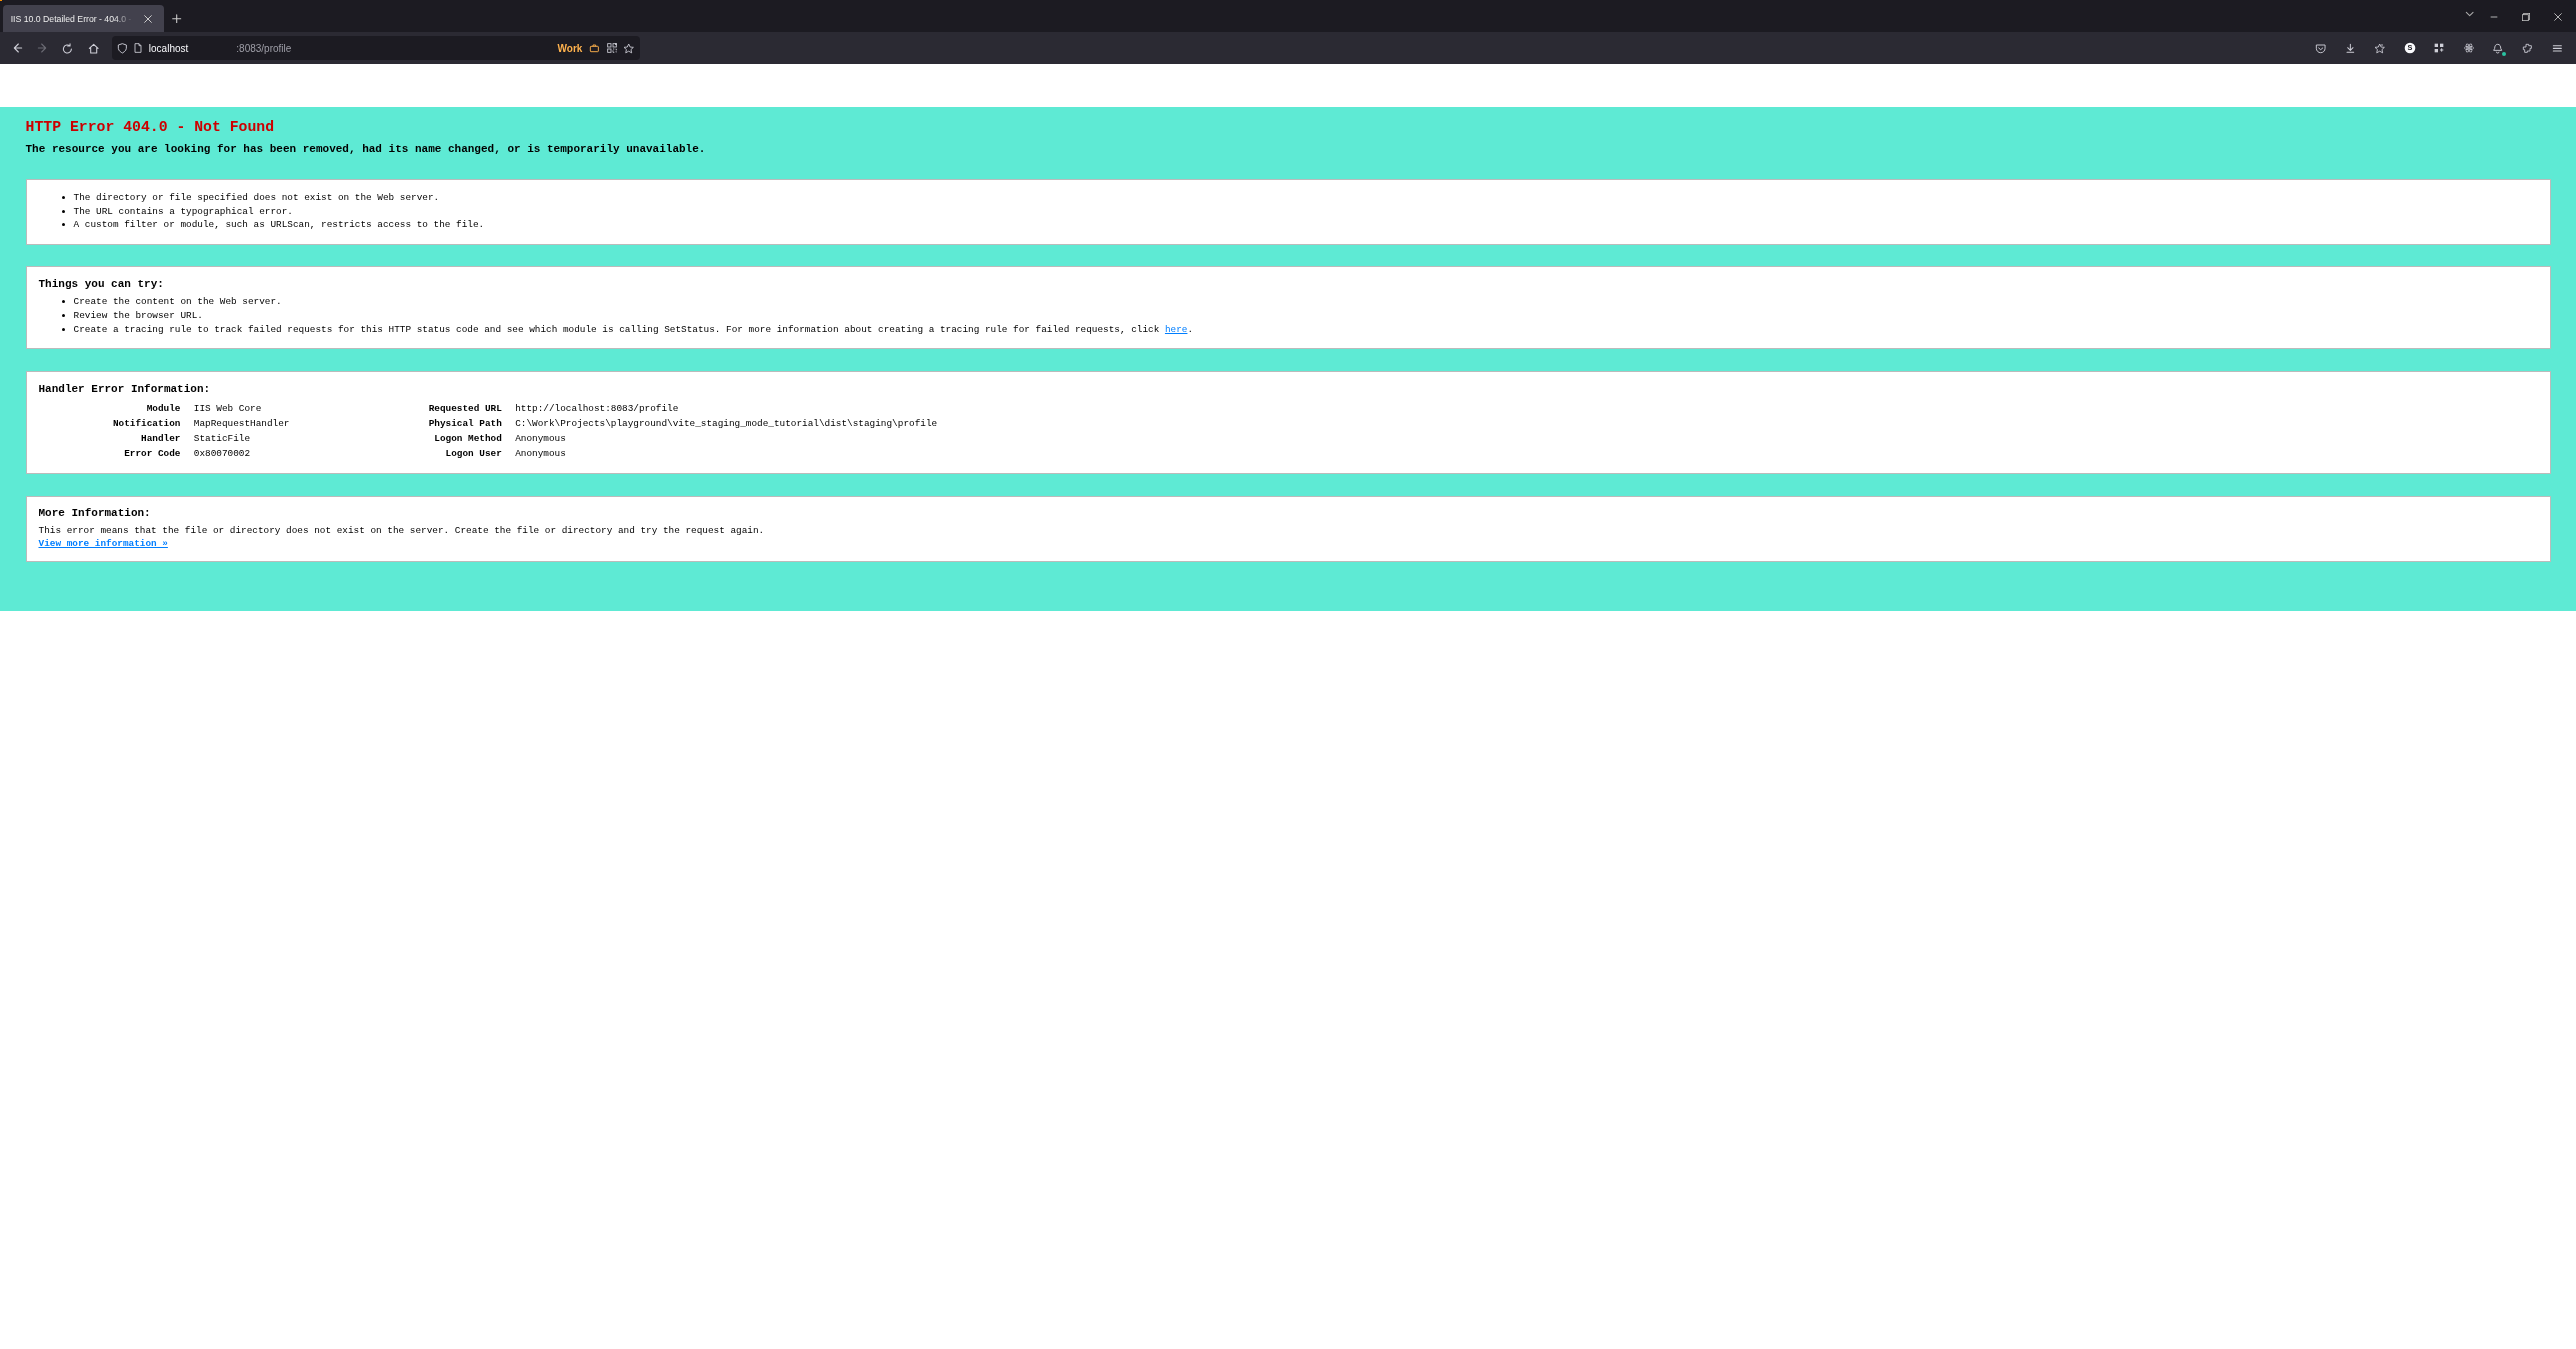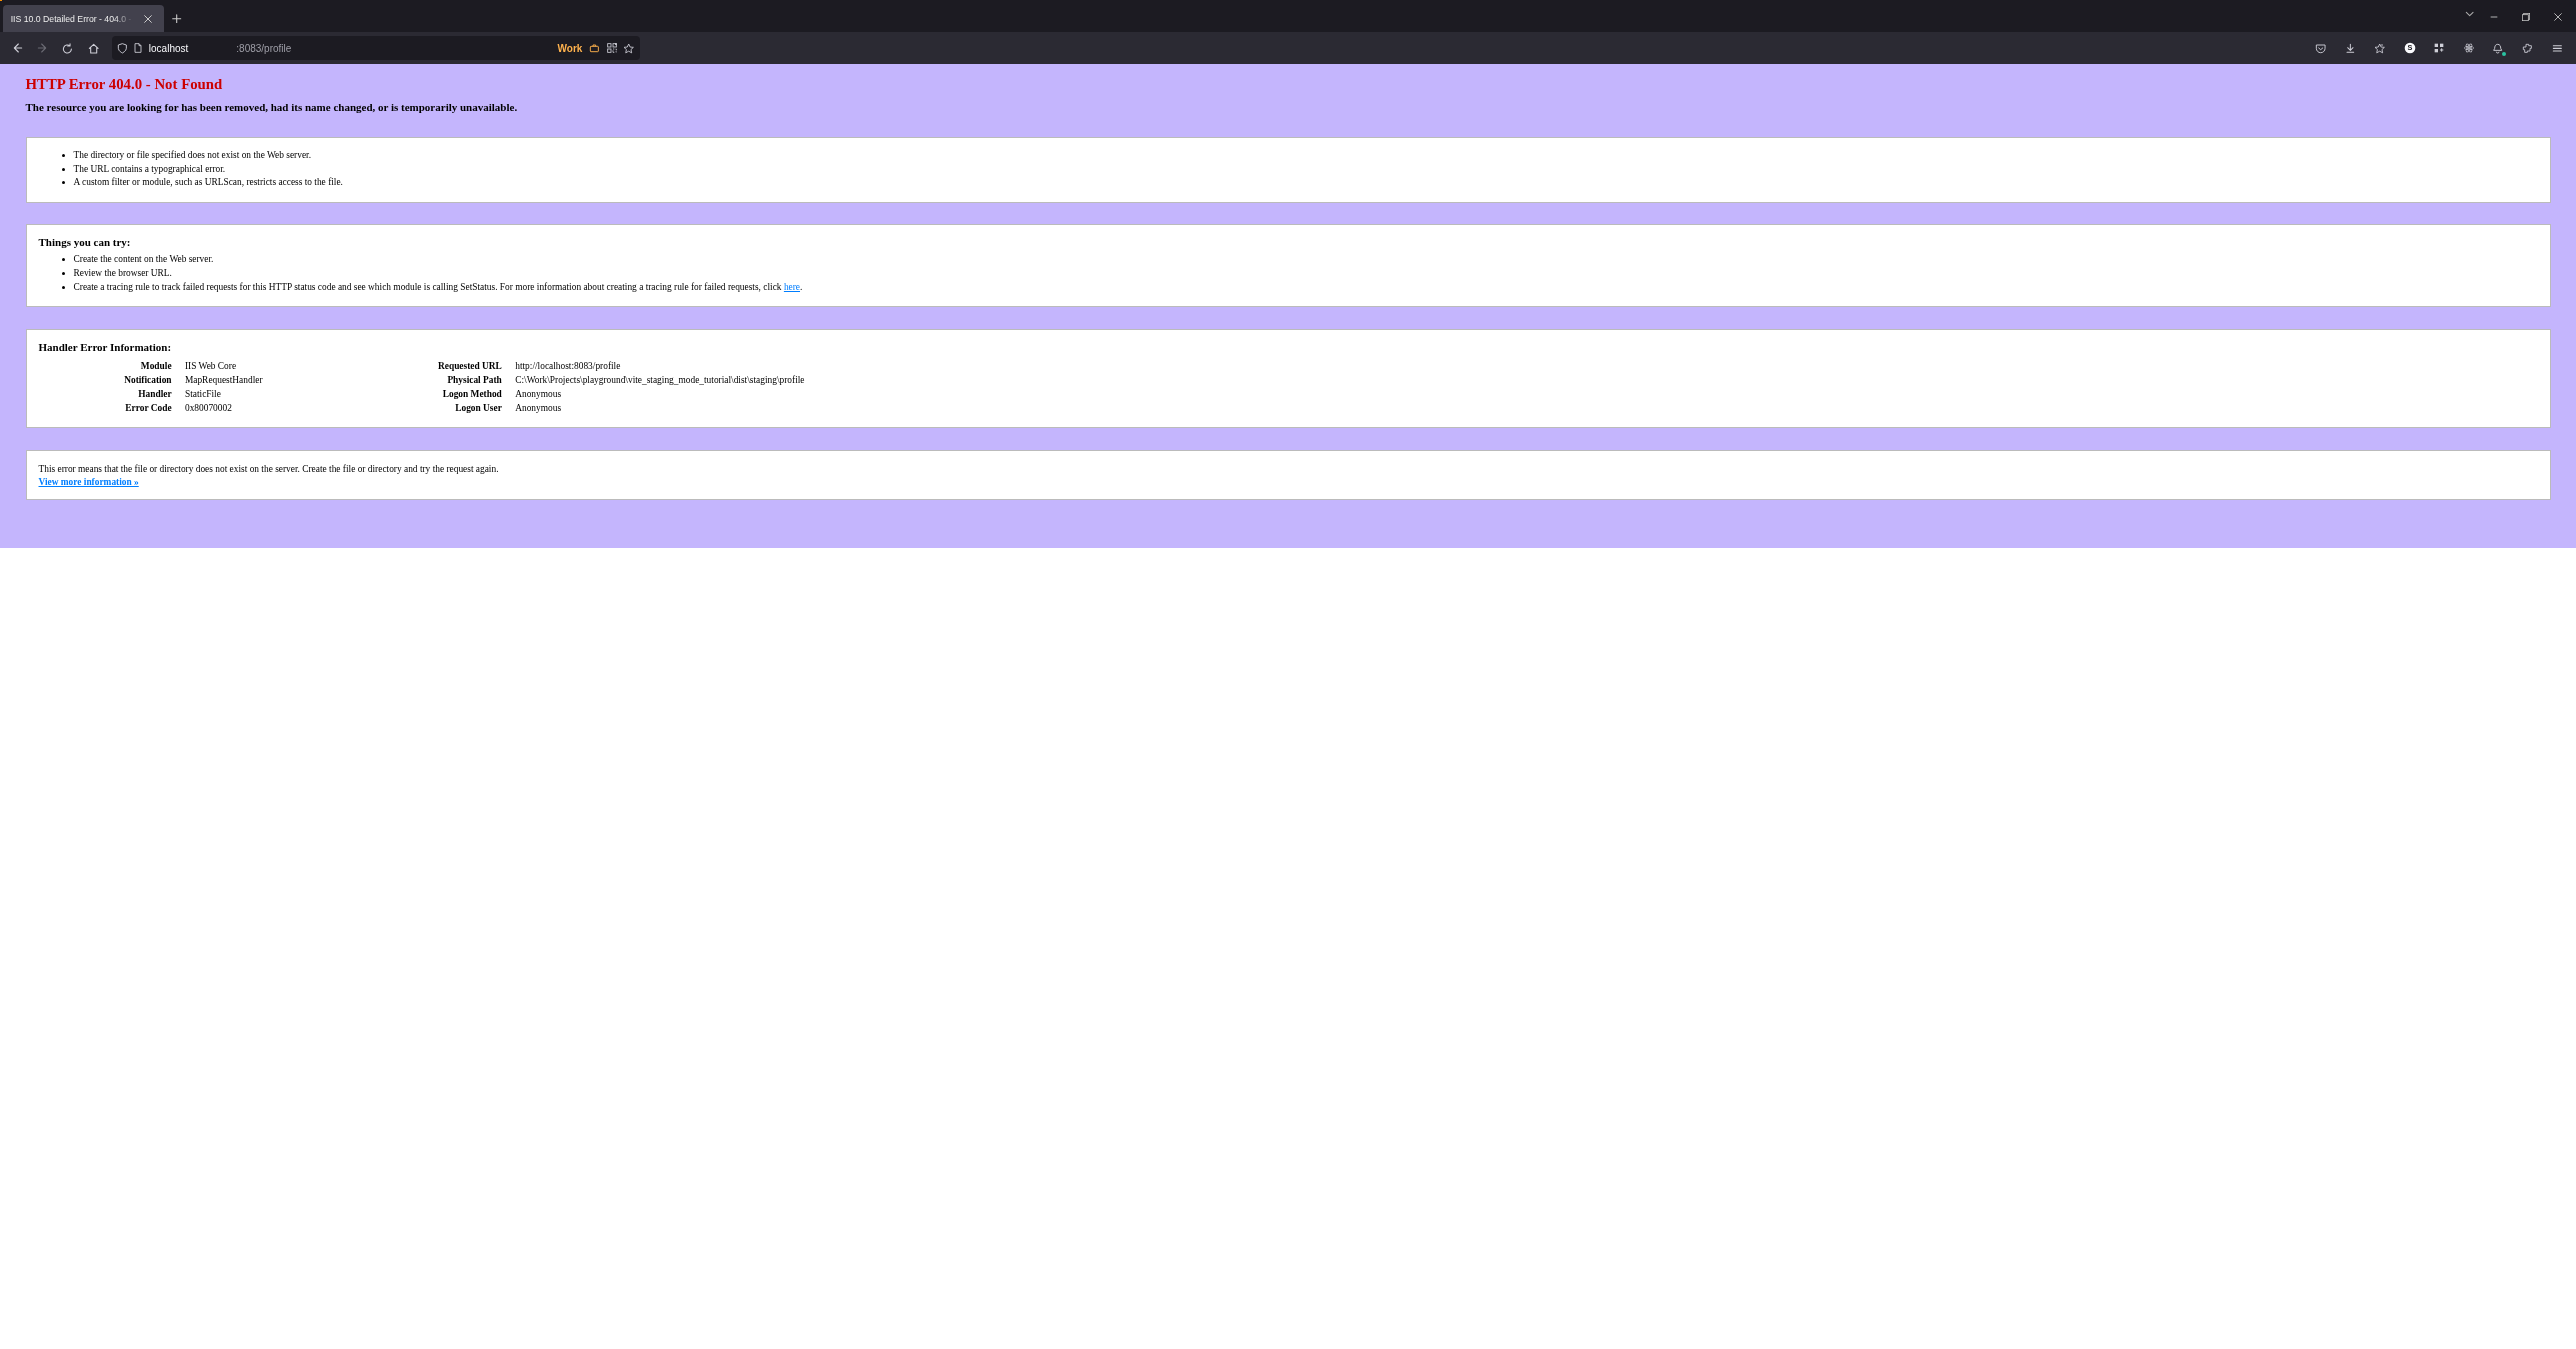--- a/index.html
+++ b/index.html
@@ -125,24 +125,25 @@
     }
     .badge-dot {
       position: absolute; bottom: 2.7px; right: 2.7px;
       width: 4px; height: 4px; border-radius: 50%;
       background: #2ac3a2;
     }
     .accent-bar { height: 1.3px; background: #ff9100; width: 2px; }
 
     
     .page {
-      background: #c4b5fd;
+      background: #5eead4;
       color: #000;
-      font-family: Liberation Serif, serif;
+      font-family: Liberation Mono, monospace;
       padding: 12px 25.5px 27px 25.5px;
+      margin-top: 43px;
     }
     h1.err-title {
       color: #cc0000;
       font-size: 14.8px;
       font-weight: bold;
       margin-bottom: 8px;
     }
     h2.err-sub {
       font-size: 11px;
       font-weight: bold;
@@ -410,17 +411,18 @@
           </div>
         <div class="drow">
             <span class="dlabel">Logon User</span>
             <span class="dval">Anonymous</span>
           </div>
       </div>
     </div>
   </div>
 
   <div class="panel">
+    <h3>More Information:</h3>
     <p>This error means that the file or directory does not exist on the server. Create the file or directory and try the request again.</p>
     <p><a href="#" style="font-weight:bold">View more information »</a></p>
   </div>
 </div>
 
 
 </body></html>

